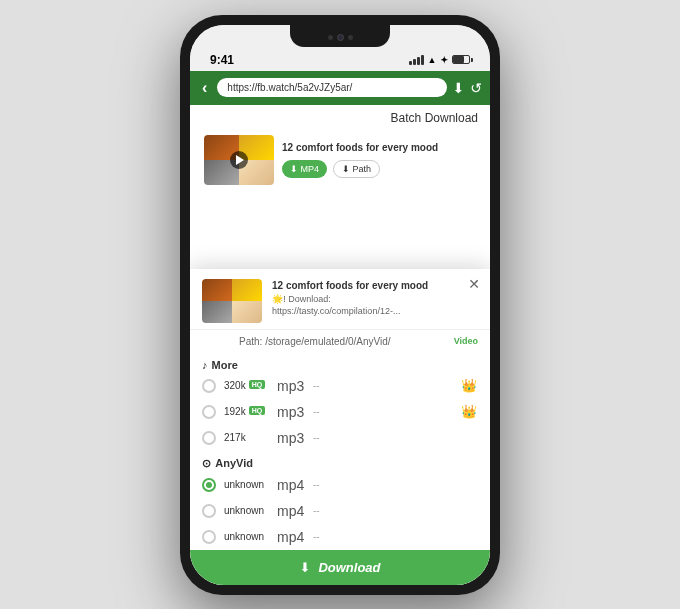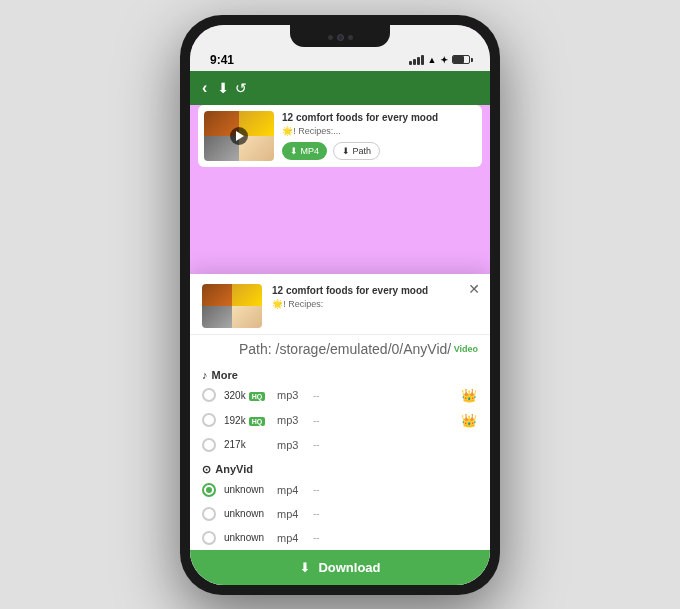--- a/index.html
+++ b/index.html
@@ -21,21 +21,21 @@
       box-shadow: 0 20px 60px rgba(0,0,0,0.5);
       overflow: hidden;
     }
 
     .phone-screen {
       position: absolute;
       top: 10px;
       left: 10px;
       right: 10px;
       bottom: 10px;
-      background: #f0abfc;
+      background: #ffffff;
       border-radius: 34px;
       overflow: hidden;
     }
 
     
     .status-bar {
       background: #f0f0f0;
       display: flex;
       justify-content: space-between;
       align-items: center;
@@ -257,21 +257,21 @@
       word-break: break-all;
     }
 
     .path-bar {
       padding: 6px 12px;
       border-top: 1px solid #eee;
       display: flex;
       justify-content: space-between;
       align-items: center;
     }
-    .path-text { font-size: 14px; color: #666; padding-left: 37px; }
+    .path-text { font-size: 10px; color: #666; padding-left: 37px; }
     .change-btn { font-size: 9px; color: #4caf50; font-weight: 600; cursor: pointer; }
 
     .section-label {
       padding: 6px 12px 2px;
       font-size: 11px;
       font-weight: 600;
       color: #333;
       display: flex;
       align-items: center;
       gap: 4px;
@@ -300,53 +300,54 @@
       content: '';
       width: 6px;
       height: 6px;
       background: #4caf50;
       border-radius: 50%;
     }
     .quality-label {
       font-size: 10px;
       color: #333;
       display: flex;
-      align-items: flex-end;
+      align-items: flex-start;
       gap: 3px;
       min-width: 45px;
     }
     .hq-badge {
       background: #4caf50;
       color: white;
       font-size: 7px;
       padding: 1px 3px;
       border-radius: 2px;
       font-weight: 700;
     }
     .format-label {
-      font-size: 11px;
+      font-size: 14px;
       color: #555;
       min-width: 28px;
     }
     .dash-label { font-size: 10px; color: #aaa; flex: 1; }
     .crown-icon { font-size: 13px; }
 
     .download-bar {
       background: #4caf50;
       padding: 10px;
       display: flex;
       align-items: center;
       justify-content: center;
       gap: 8px;
       cursor: pointer;
     }
     .download-label {
       color: white;
       font-size: 13px;
       font-weight: 600;
+      font-style: italic;
     }
   </style>
 </head>
 <body>
 
 <div class="phone-frame">
   <div class="phone-screen">
 
     <div class="notch">
       <div class="notch-dots">
@@ -368,42 +369,43 @@
         <span style="font-size:9px;">▲</span>
         <span style="font-size:9px;">✦</span>
         <div class="battery-icon">
           <div class="battery-fill"></div>
         </div>
       </div>
     </div>
 
     <div class="browser-bar">
       <span class="back-btn">‹</span>
+      <div class="url-bar">https://fb.watch/5a2vJZy5ar/</div>
       <div class="browser-actions">
         <span class="browser-icon">⬇</span>
         <span class="browser-icon">↺</span>
       </div>
     </div>
 
+    <div class="batch-header">Batch Download</div>
 
     <div class="video-card-top">
       <div class="video-thumb">
         <div class="thumb-grid">
           <div class="thumb-cell thumb-cell-1"></div>
           <div class="thumb-cell thumb-cell-2"></div>
           <div class="thumb-cell thumb-cell-3"></div>
           <div class="thumb-cell thumb-cell-4"></div>
         </div>
         <div class="play-overlay">
           <div class="play-triangle"></div>
         </div>
       </div>
       <div class="video-info-top">
         <div class="video-title-top">12 comfort foods for every mood</div>
-        <div class="video-subtitle">🌟! Recipes:...</div>
         <div class="video-actions">
           <button class="btn-mp4">
             <span>⬇</span>
             <span>MP4</span>
           </button>
           <button class="btn-more">
             <span>⬇</span>
             <span>Path</span>
           </button>
         </div>
@@ -415,21 +417,22 @@
         <div class="modal-thumb">
           <div class="thumb-grid">
             <div class="thumb-cell thumb-cell-1"></div>
             <div class="thumb-cell thumb-cell-2"></div>
             <div class="thumb-cell thumb-cell-3"></div>
             <div class="thumb-cell thumb-cell-4"></div>
           </div>
         </div>
         <div class="modal-video-info">
           <div class="modal-title">12 comfort foods for every mood</div>
-          <div class="modal-url">🌟! Recipes:</div>
+          <div class="modal-url">🌟! Download:</div>
+          <div class="modal-url">https://tasty.co/compilation/12-...</div>
         </div>
         <span class="close-btn">✕</span>
       </div>
 
       <div class="path-bar">
         <span class="path-text">Path: /storage/emulated/0/AnyVid/</span>
         <span class="change-btn">Video</span>
       </div>
 
       <div class="section-label">

